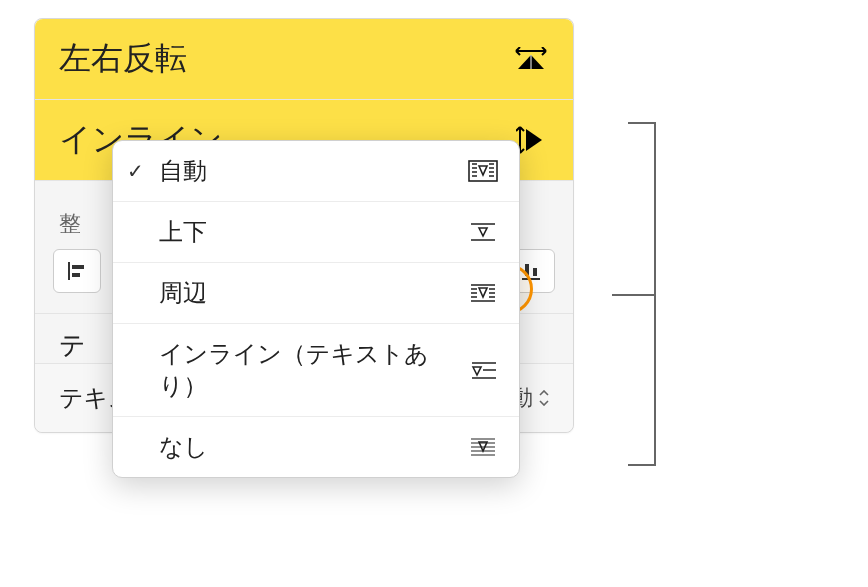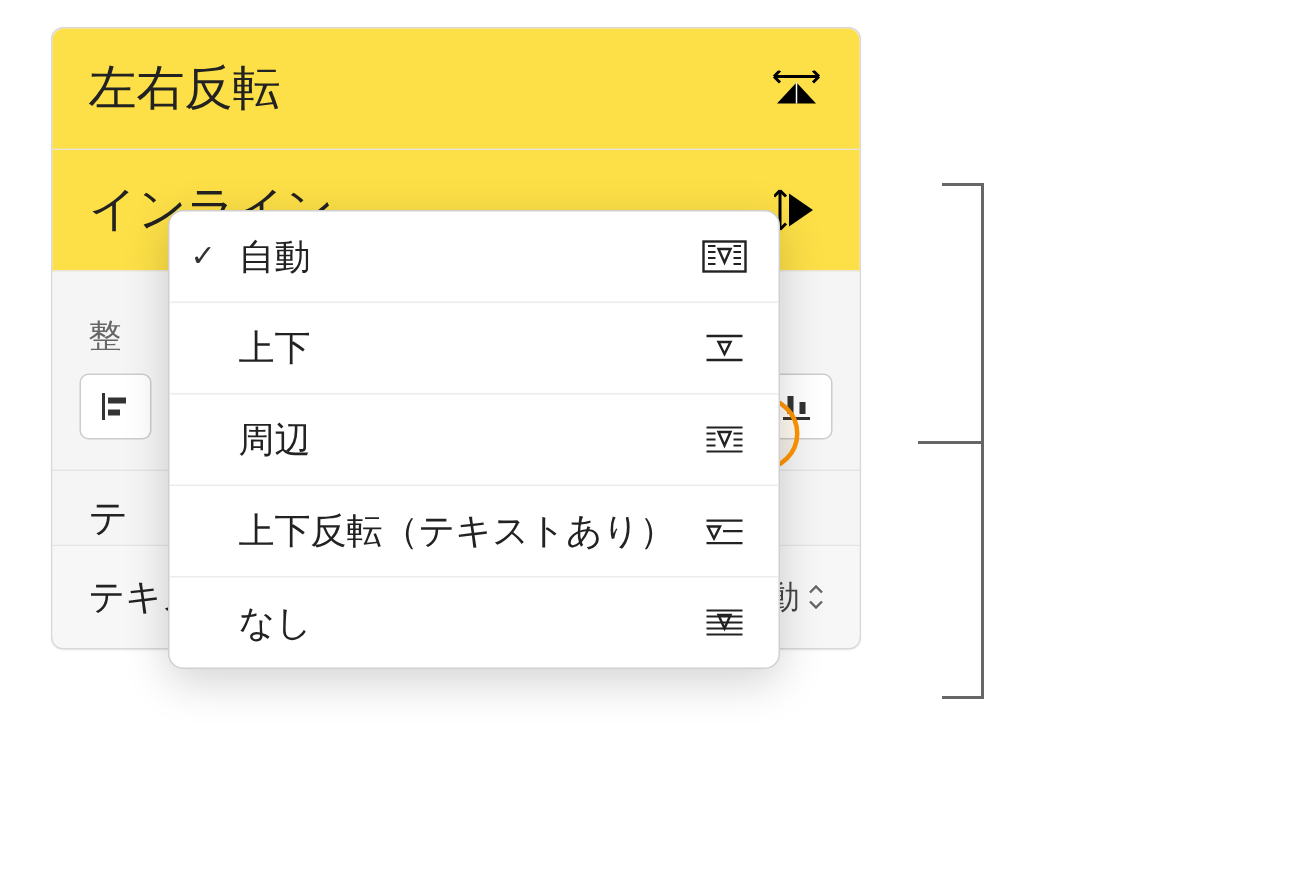--- a/index.html
+++ b/index.html
@@ -252,21 +252,21 @@
   <div class="popover-item">
     <span>周辺</span>
     <span class="icon-slot">
       <svg width="30" height="22" viewBox="0 0 30 22">
         <path d="M11 6 L15 15 L19 6 Z" fill="none" stroke="#222" stroke-width="1.6"></path>
         <path d="M3 3 H27 M3 7 H9 M21 7 H27 M3 11 H9 M21 11 H27 M3 15 H9 M21 15 H27 M3 19 H27" stroke="#222" stroke-width="1.3"></path>
       </svg>
     </span>
   </div>
   <div class="popover-item">
-    <span>上下反転（テキストあり）</span>
+    <span>インライン（テキストあり）</span>
     <span class="icon-slot">
       <svg width="30" height="22" viewBox="0 0 30 22">
         <path d="M4 8 L8 16 L12 8 Z" fill="none" stroke="#222" stroke-width="1.6"></path>
         <path d="M3 4 H27 M14 11 H27 M3 19 H27" stroke="#222" stroke-width="1.5"></path>
       </svg>
     </span>
   </div>
   <div class="popover-item">
     <span>なし</span>
     <span class="icon-slot">

